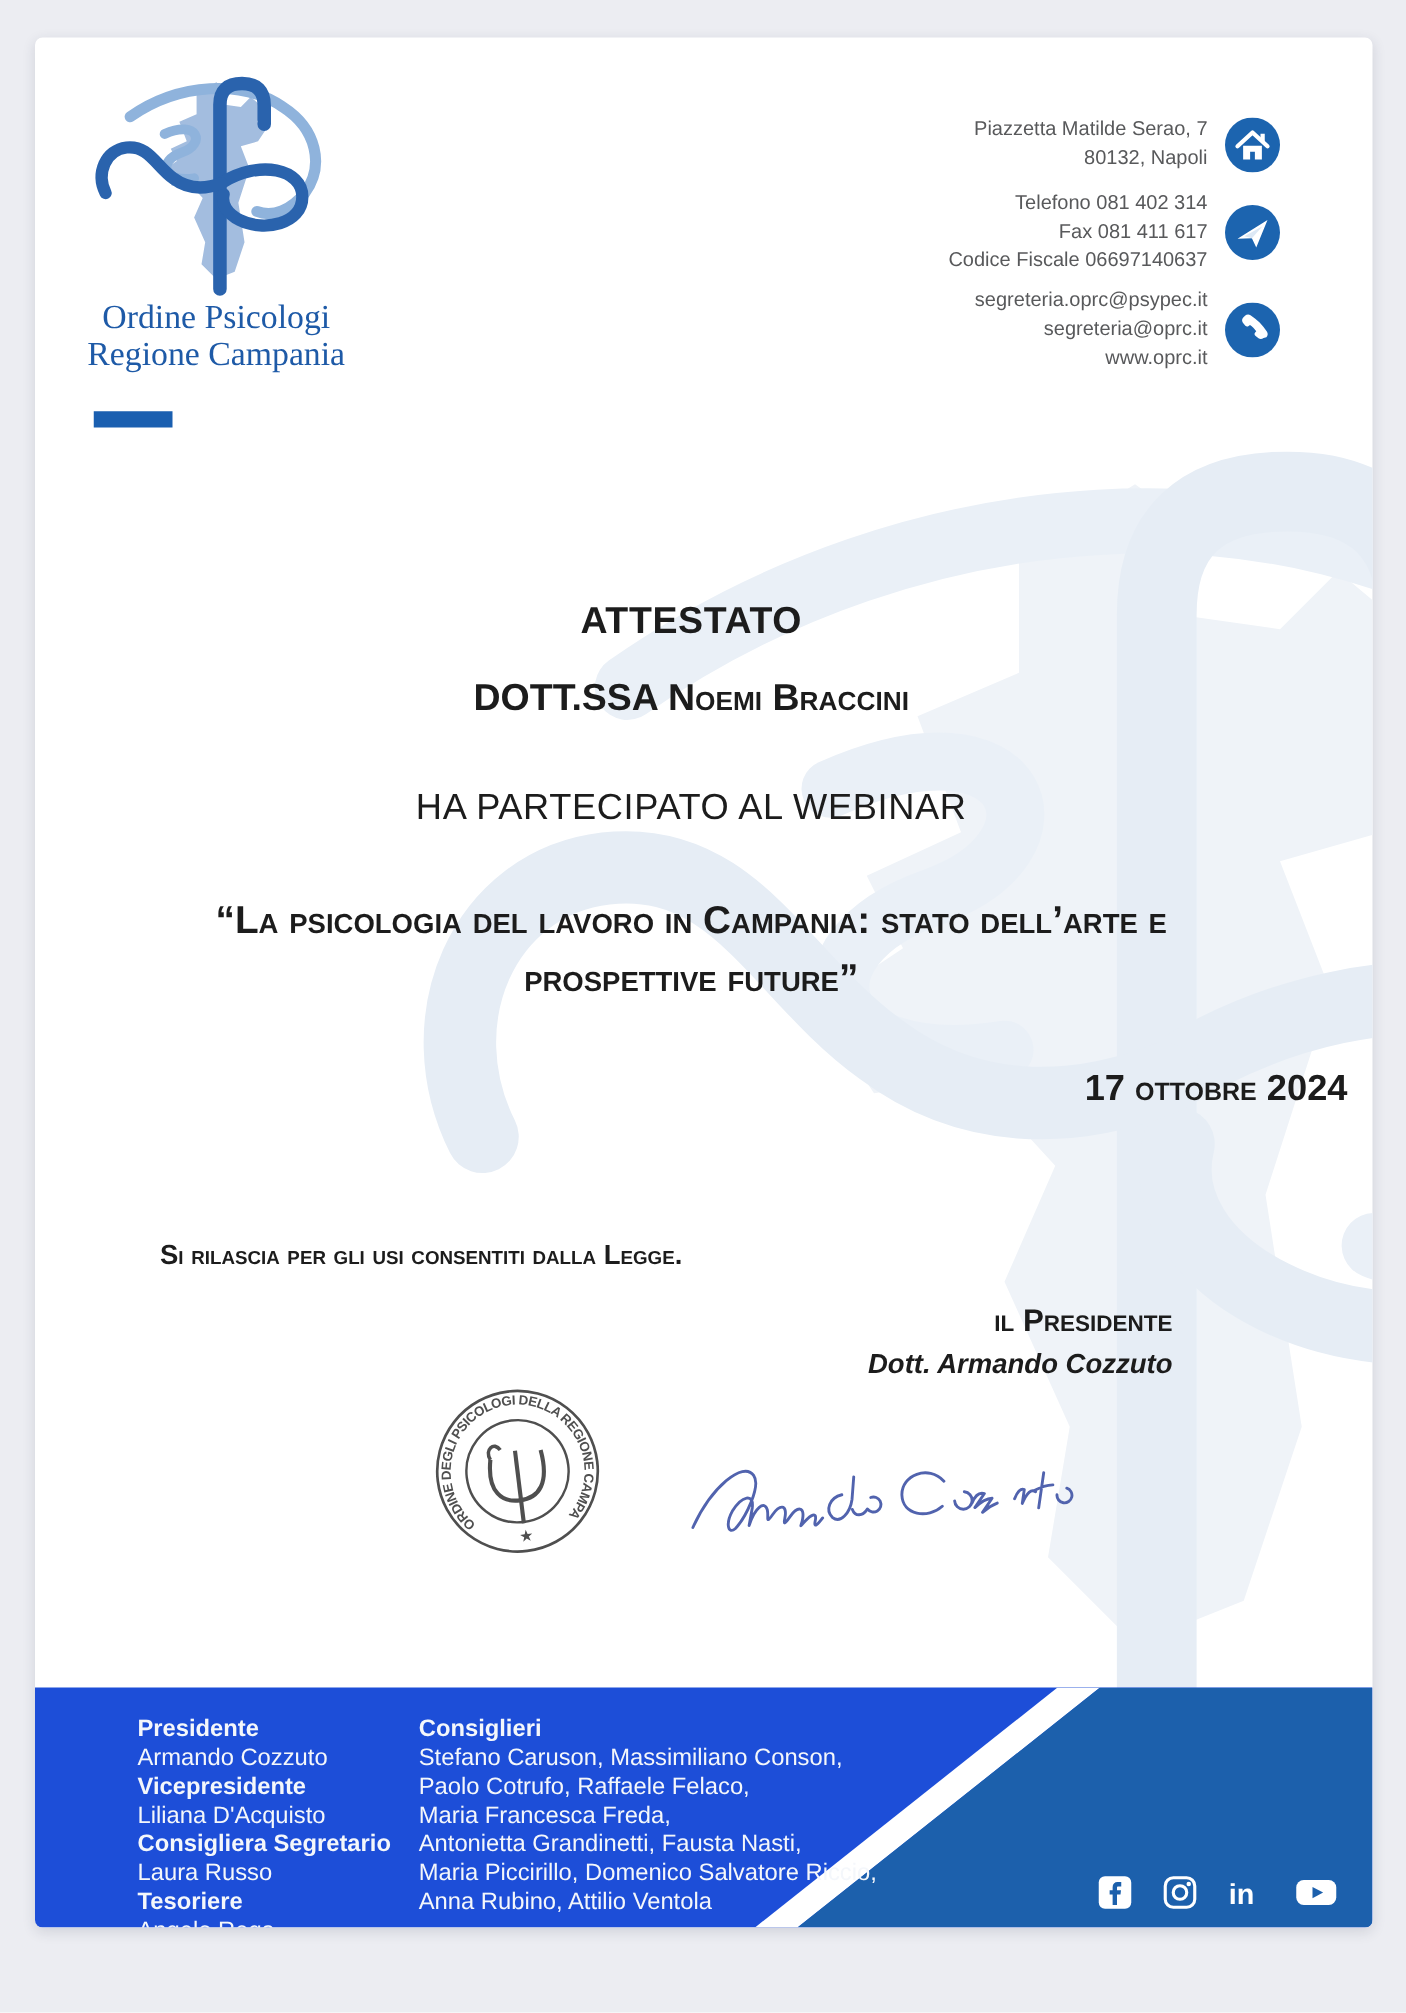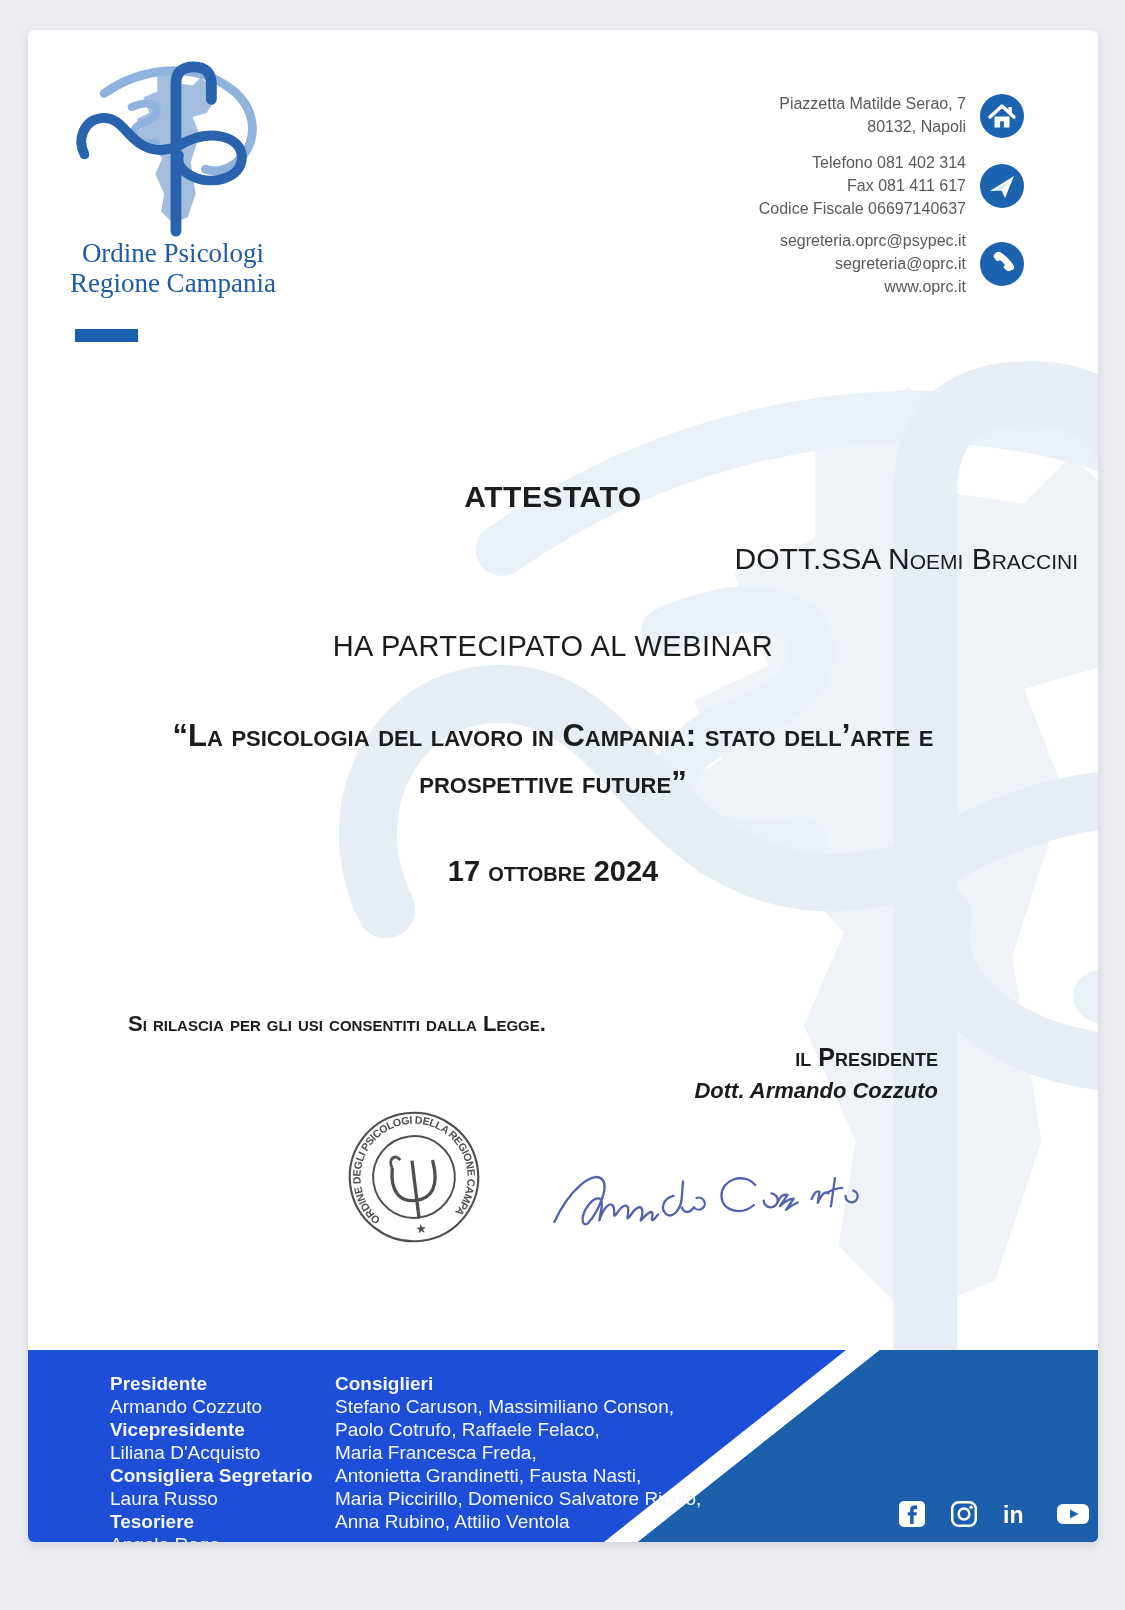--- a/index.html
+++ b/index.html
@@ -36,29 +36,29 @@
   
   .contact-text{
     position:absolute;right:132px;text-align:right;
     color:#58595B;font-size:16px;line-height:23px;
   }
   .contact-icon{position:absolute;left:952px;width:44px;height:44px;}
   
   .centercol{position:absolute;left:0;width:1050px;text-align:center;color:#1C1C1C;}
   .sc{font-variant:small-caps;}
   .cert-heading{top:422px;font-size:30px;font-weight:bold;letter-spacing:0.5px;margin-top:28px;}
-  .cert-recipient{top:512px;font-size:30px;font-weight:normal;text-align:right;}
+  .cert-recipient{top:512px;font-size:30px;font-weight:bold;}
   .cert-participation{top:600px;font-size:29px;font-weight:400;letter-spacing:0.5px;}
   .cert-title{top:682px;font-size:31px;font-weight:bold;line-height:47px;}
   .cert-title .inner{max-width:840px;margin:0 auto;}
-  .cert-date{top:825px;font-size:29px;font-weight:bold;}
+  .cert-date{top:825px;font-size:29px;font-weight:bold;text-align:right;}
   .cert-time{top:863px;font-size:29px;font-weight:bold;}
   .release-note{
     position:absolute;left:100px;top:961px;
-    font-size:22px;font-weight:600;color:#1C1C1C;margin-top:20px;
+    font-size:22px;font-weight:600;color:#1C1C1C;
   }
   .president-block{position:absolute;left:410px;top:1013px;width:500px;text-align:right;color:#1C1C1C;}
   .president-label{font-size:25px;font-weight:bold;}
   .president-name{font-size:22px;font-weight:bold;font-style:italic;margin-top:6px;}
   .stamp{position:absolute;left:313px;top:1072px;width:146px;height:150px;}
   .signature{position:absolute;left:515px;top:1118px;width:365px;height:95px;transform:rotate(-2deg);}
   
   .footer{
     position:absolute;left:0;top:1320px;width:1070px;height:192px;
     background:#1d4ed8;
@@ -68,21 +68,21 @@
     clip-path:polygon(818px 0,852px 0,610px 192px,576px 192px);
   }
   .footer .dark{
     position:absolute;inset:0;background:#1C60AC;
     clip-path:polygon(852px 0,1070px 0,1070px 192px,610px 192px);
   }
   .fcol{position:absolute;top:22px;color:#F4F7FB;font-size:19px;line-height:23px;}
   .fcol1{left:82px;}
   .fcol2{left:307px;}
   .f-bold{font-weight:bold;}
-  .social{position:absolute;left:870px;top:150px;display:flex;gap:24px;}
+  .social{position:absolute;left:850px;top:150px;display:flex;gap:24px;}
   .social svg{display:block;}
 </style>
 </head>
 <body>
 
 <div class="card">
 
   <svg class="watermark wm" viewBox="0 0 200 185">
     <path class="lg-region" d="M84,18 L100,8 L110,15 L106,26 L120,28 L128,20 L140,30 L133,40 L140,47 L134,56 L120,60 L127,78 L118,106 L123,138 L115,162 L100,168 L88,156 L91,138 L82,118 L89,102 L78,90 L64,92 L56,80 L68,72 L63,62 L76,56 L70,40 L84,34 Z"></path>
     <path class="lg-light" stroke-width="9" d="M30,36 C70,8 122,6 154,28 C182,46 188,76 172,98 C161,112 146,118 133,113"></path>

